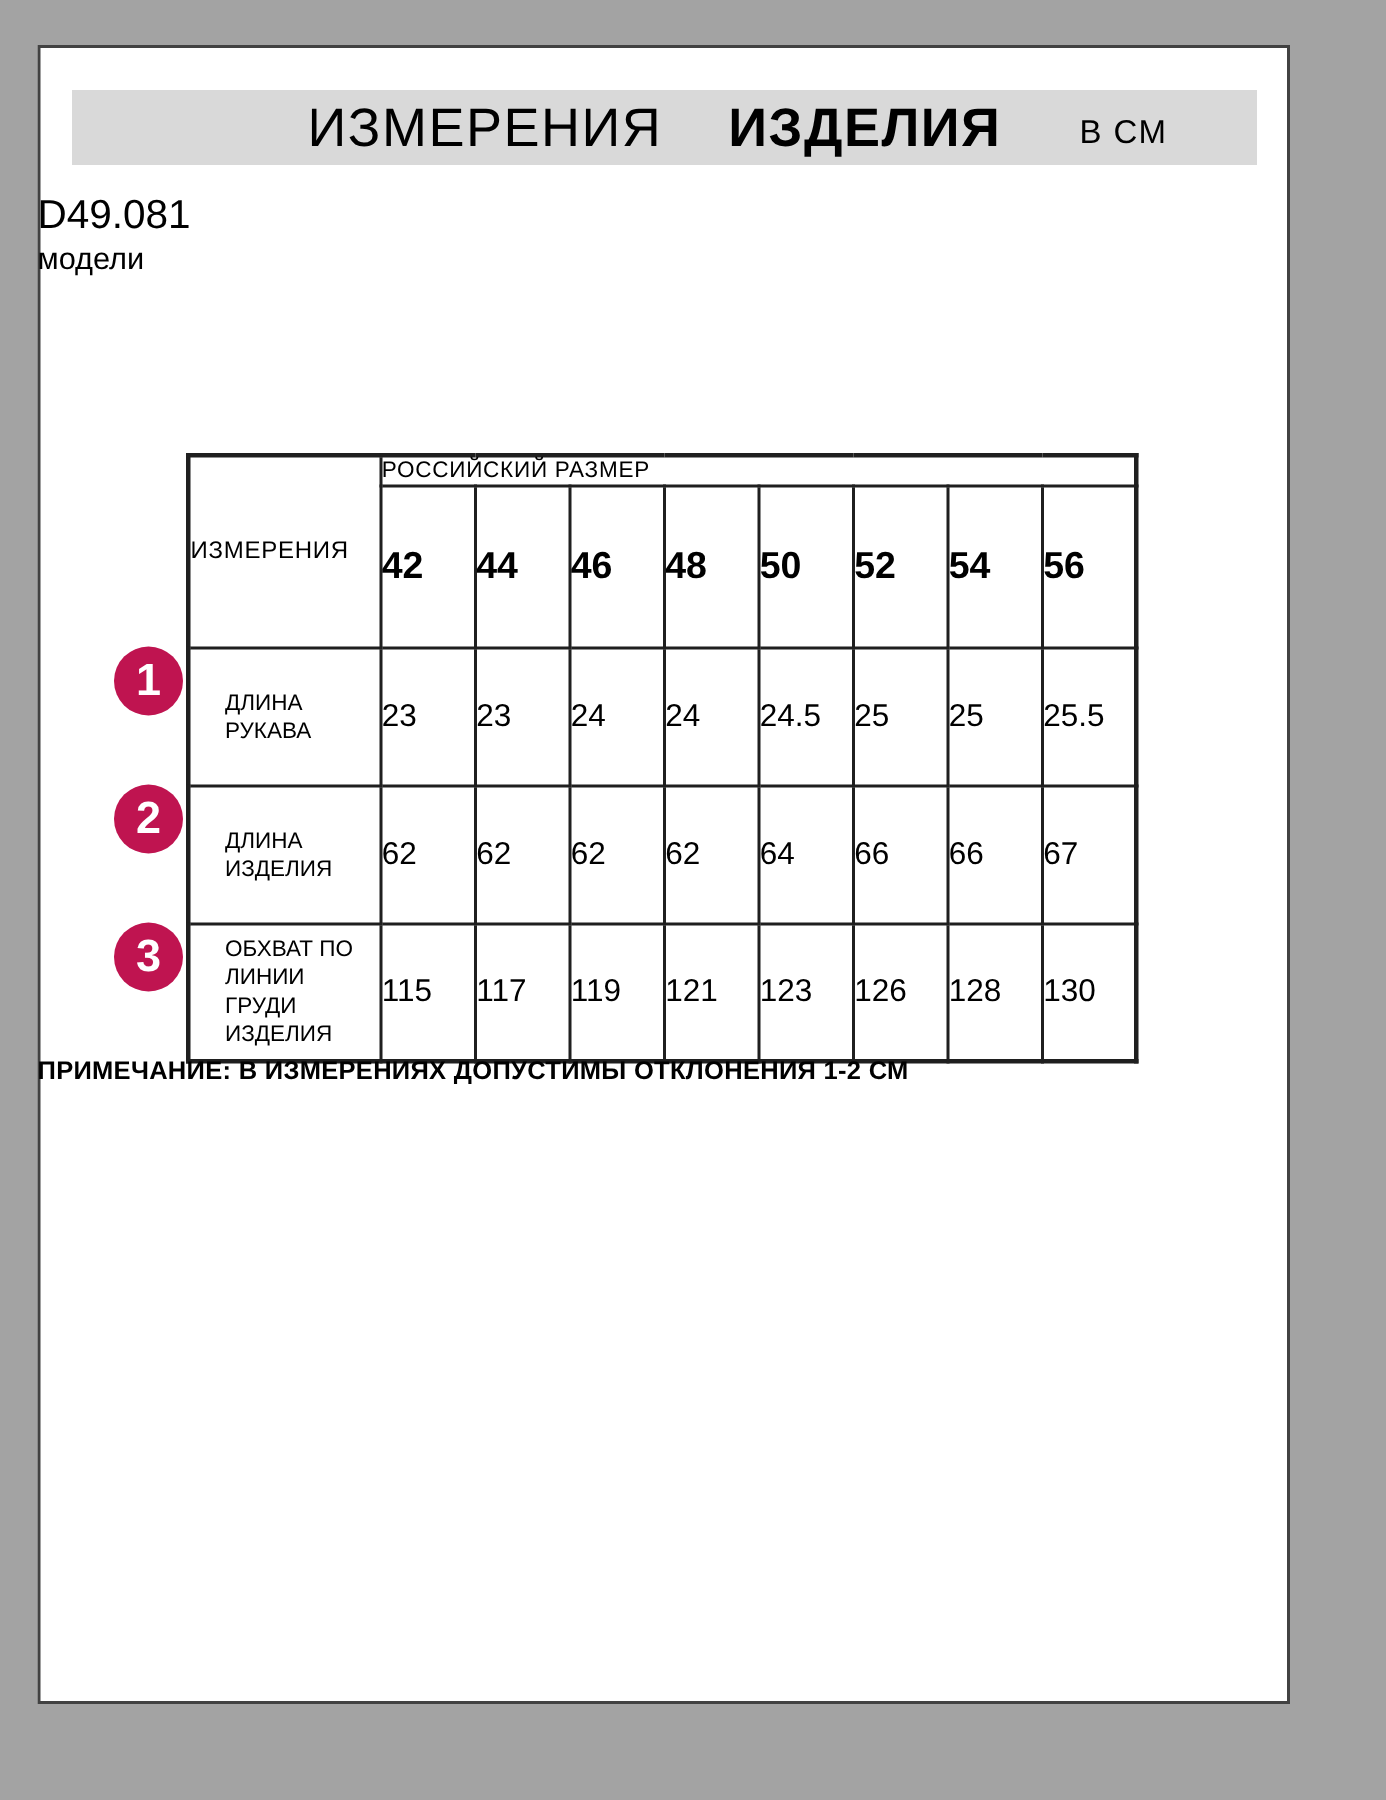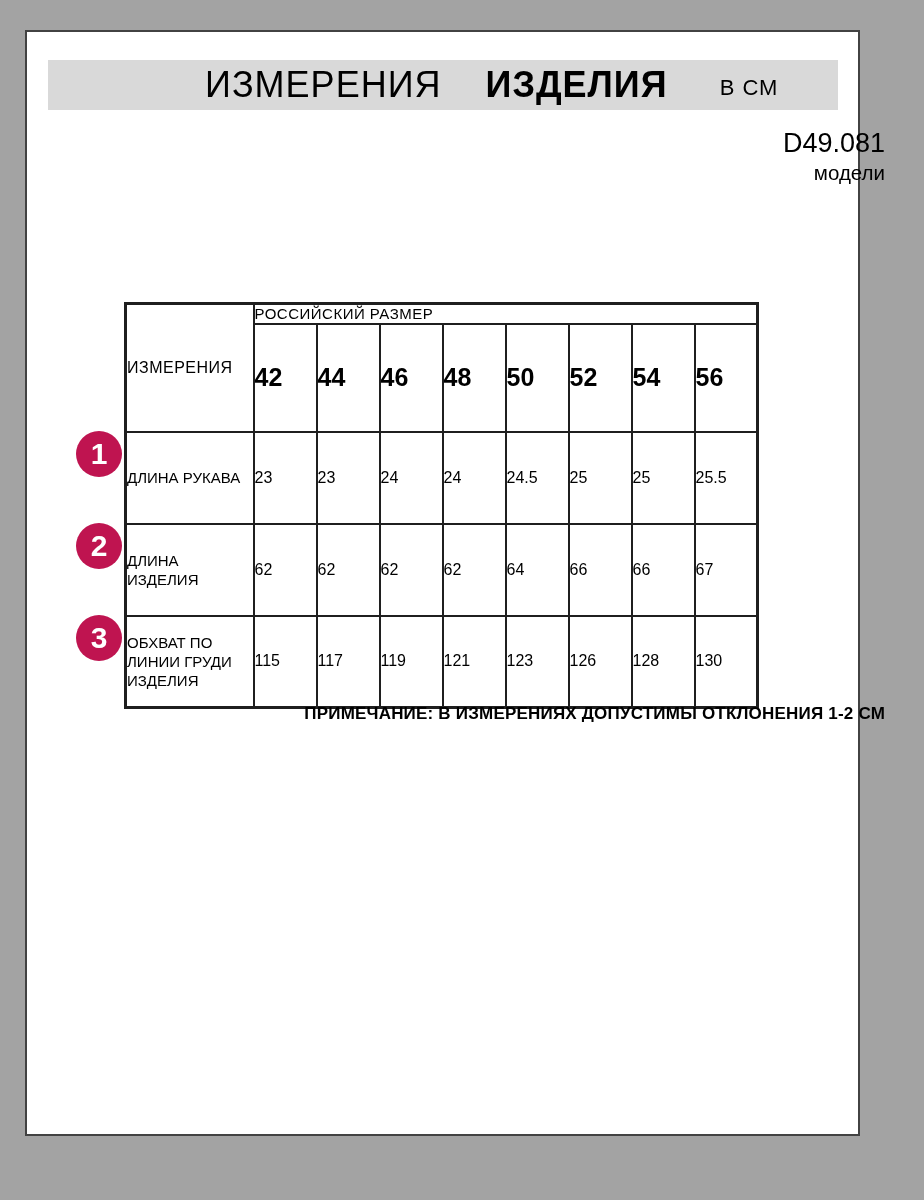--- a/index.html
+++ b/index.html
@@ -24,43 +24,43 @@
     position: absolute; left: 48px; top: 60px;
     width: 790px; height: 50px;
     background: #d9d9d9;
     display: flex; align-items: baseline; justify-content: flex-start;
     padding-left: 157px;
   }
   .title-band .t1 { font-size: 36px; font-weight: 400; letter-spacing: 1px; align-self: center; }
   .title-band .t2 { font-size: 36px; font-weight: 700; letter-spacing: 1px; margin-left: 44px; align-self: center; }
   .title-band .t3 { font-size: 22px; font-weight: 400; letter-spacing: 1px; margin-left: 52px; align-self: center; padding-top: 6px; }
 
-  .centered { position: absolute; left: 25px; width: 860px; text-align: right; }
+  .centered { position: absolute; left: 25px; width: 860px; text-align: left; }
   .code { top: 128px; font-size: 27px; font-weight: 400; }
   .desc { top: 160px; font-size: 20.5px; line-height: 26px; font-weight: 400; }
 
   .table-zone { position: absolute; left: 124px; top: 302px; }
   table {
     border-collapse: collapse;
     table-layout: fixed;
     width: 634px;
     border: 3px solid #1f1f1f;
   }
   col.c-label { width: 128px; }
   col.c-size  { width: 63px; }
   th, td { border: 2px solid #1f1f1f; text-align: left; vertical-align: middle; padding: 0; }
   tr.r-group { height: 20px; }
   tr.r-sizes { height: 108px; }
   tr.r-data  { height: 92px; }
   th.corner { font-size: 16px; font-weight: 400; letter-spacing: 0.5px; }
   th.group  { font-size: 15px; font-weight: 400; letter-spacing: 0.5px; }
   th.size   { font-size: 25px; font-weight: 700; }
   td.label  { font-size: 15px; line-height: 19px; font-weight: 400; }
-  td.label span { display: block; }
-  td.val    { font-size: 16px; font-weight: 400; }
+  td.label span { display: block; padding-left: 23px; }
+  td.val    { font-size: 21px; font-weight: 400; }
 
   .circle {
     position: absolute; left: -48px;
     width: 46px; height: 46px; border-radius: 50%;
     background: #bf1450; color: #ffffff;
     display: flex; align-items: center; justify-content: center;
     font-size: 30px; font-weight: 700;
   }
   .circle.n1 { top: 129px; }
   .circle.n2 { top: 221px; }

